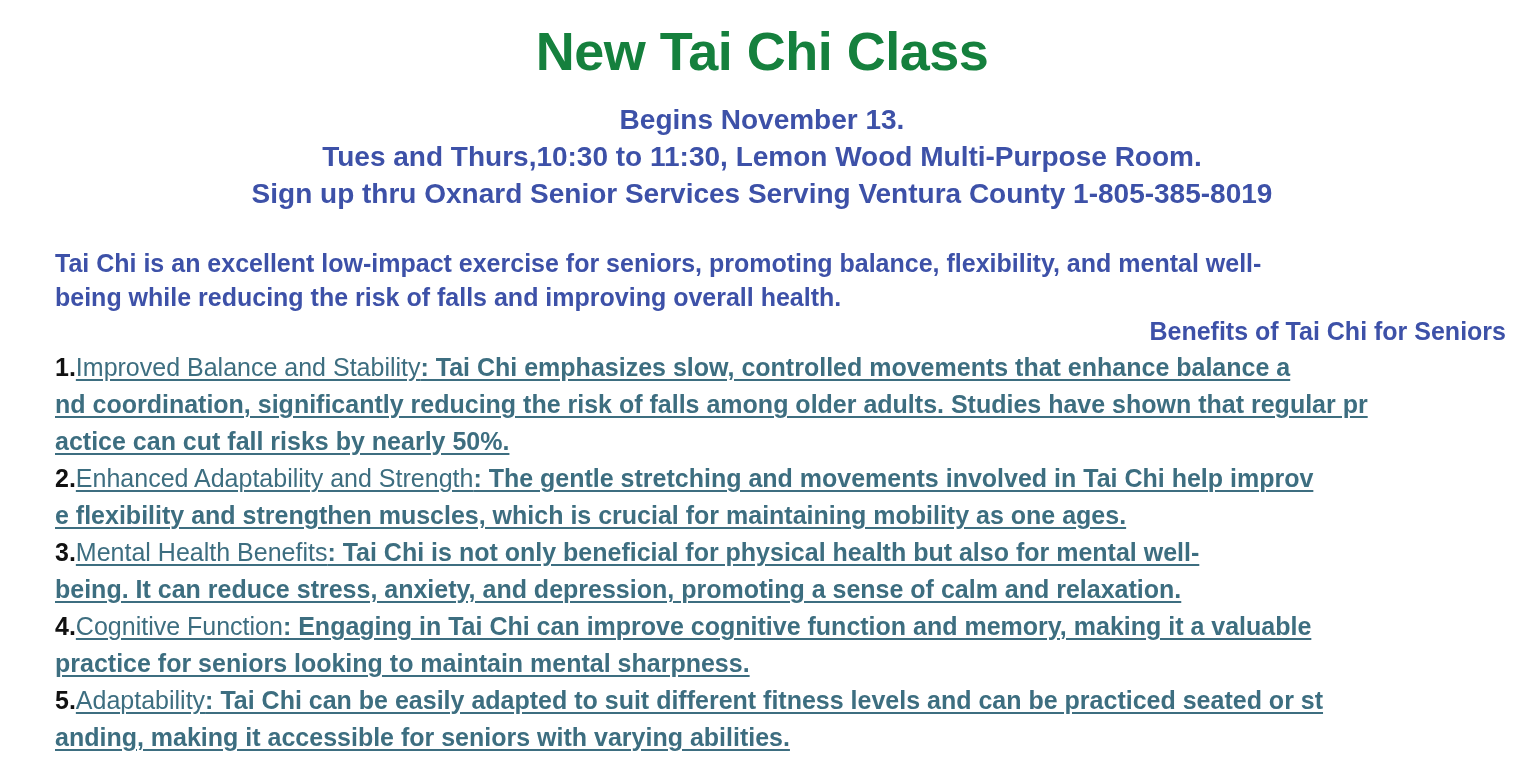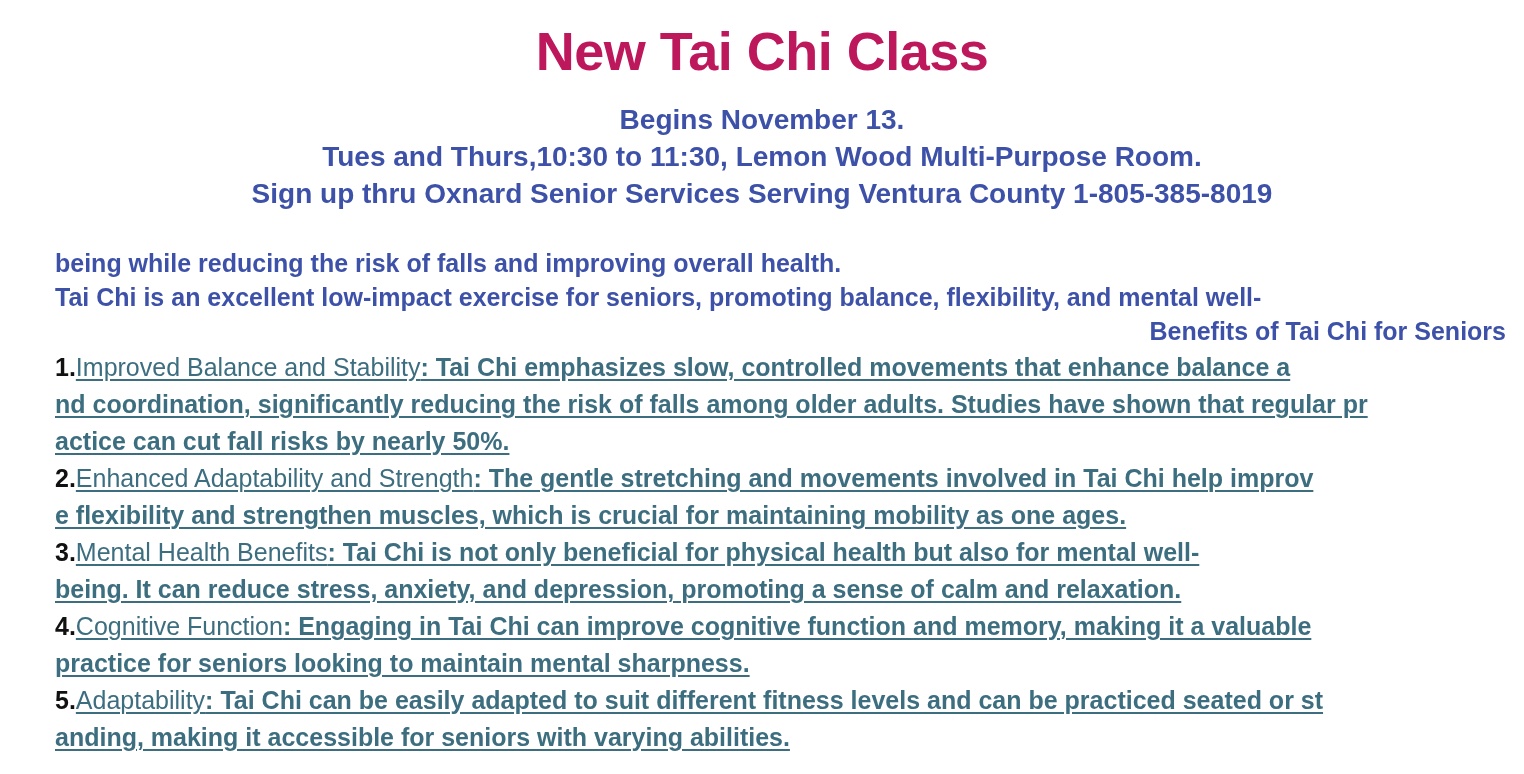--- a/index.html
+++ b/index.html
@@ -23,21 +23,21 @@
     position: relative;
     box-sizing: border-box;
   }
 
   
   .header {
     text-align: center;
     padding-top: 20px;
   }
   .doc-title {
-    color: #be185d;
+    color: #15803d;
     font-family: "Liberation Sans", sans-serif;
     font-weight: bold;
     font-size: 54px;
     line-height: 62px;
     letter-spacing: -0.5px;
     margin: 0;
     white-space: nowrap;
   }
   .subline {
     color: #3d51a8;
@@ -124,22 +124,22 @@
   <div class="header">
     <h1 class="doc-title">New Tai Chi Class</h1>
     <p class="subline l1">Begins November 13.</p>
     <p class="subline">Tues and Thurs,10:30 to 11:30, Lemon Wood Multi-Purpose Room.</p>
     <p class="subline">Sign up thru Oxnard Senior Services Serving Ventura County  1-805-385-8019</p>
   </div>
 
   <div class="body-block">
 
     <p class="intro">
+      <span class="benefit-line">Tai Chi is an excellent low-impact exercise for seniors, promoting balance, flexibility, and mental well-</span>
       <span class="benefit-line">being while reducing the risk of falls and improving overall health.</span>
-      <span class="benefit-line">Tai Chi is an excellent low-impact exercise for seniors, promoting balance, flexibility, and mental well-</span>
     </p>
 
     <p class="benefits-heading">Benefits of Tai Chi for Seniors</p>
 
     <ol class="benefits-list">
 
       <li class="benefit-item">
         <span class="benefit-line"><span class="benefit-num">1.</span><span class="benefit-label">Improved Balance and Stability</span><span class="benefit-text">: Tai Chi emphasizes slow, controlled movements that enhance balance a</span></span>
         <span class="benefit-line benefit-text">nd coordination, significantly reducing the risk of falls among older adults. Studies have shown that regular pr</span>
         <span class="benefit-line benefit-text">actice can cut fall risks by nearly 50%. </span>

